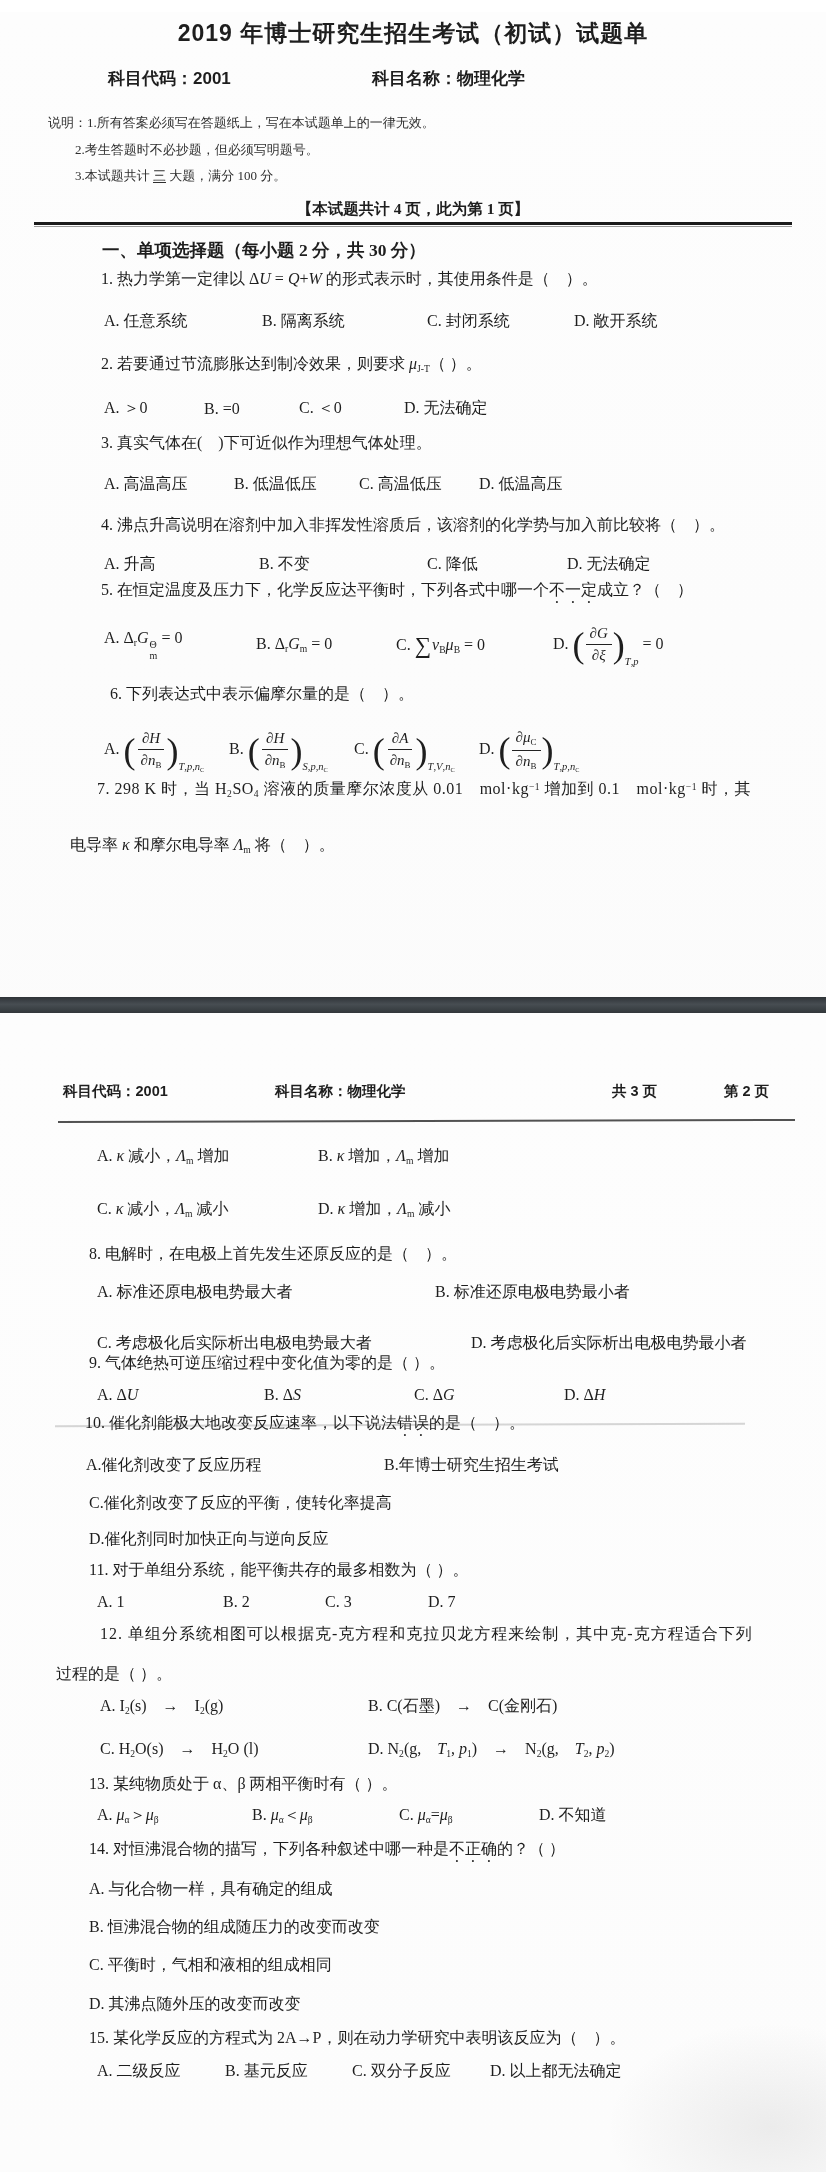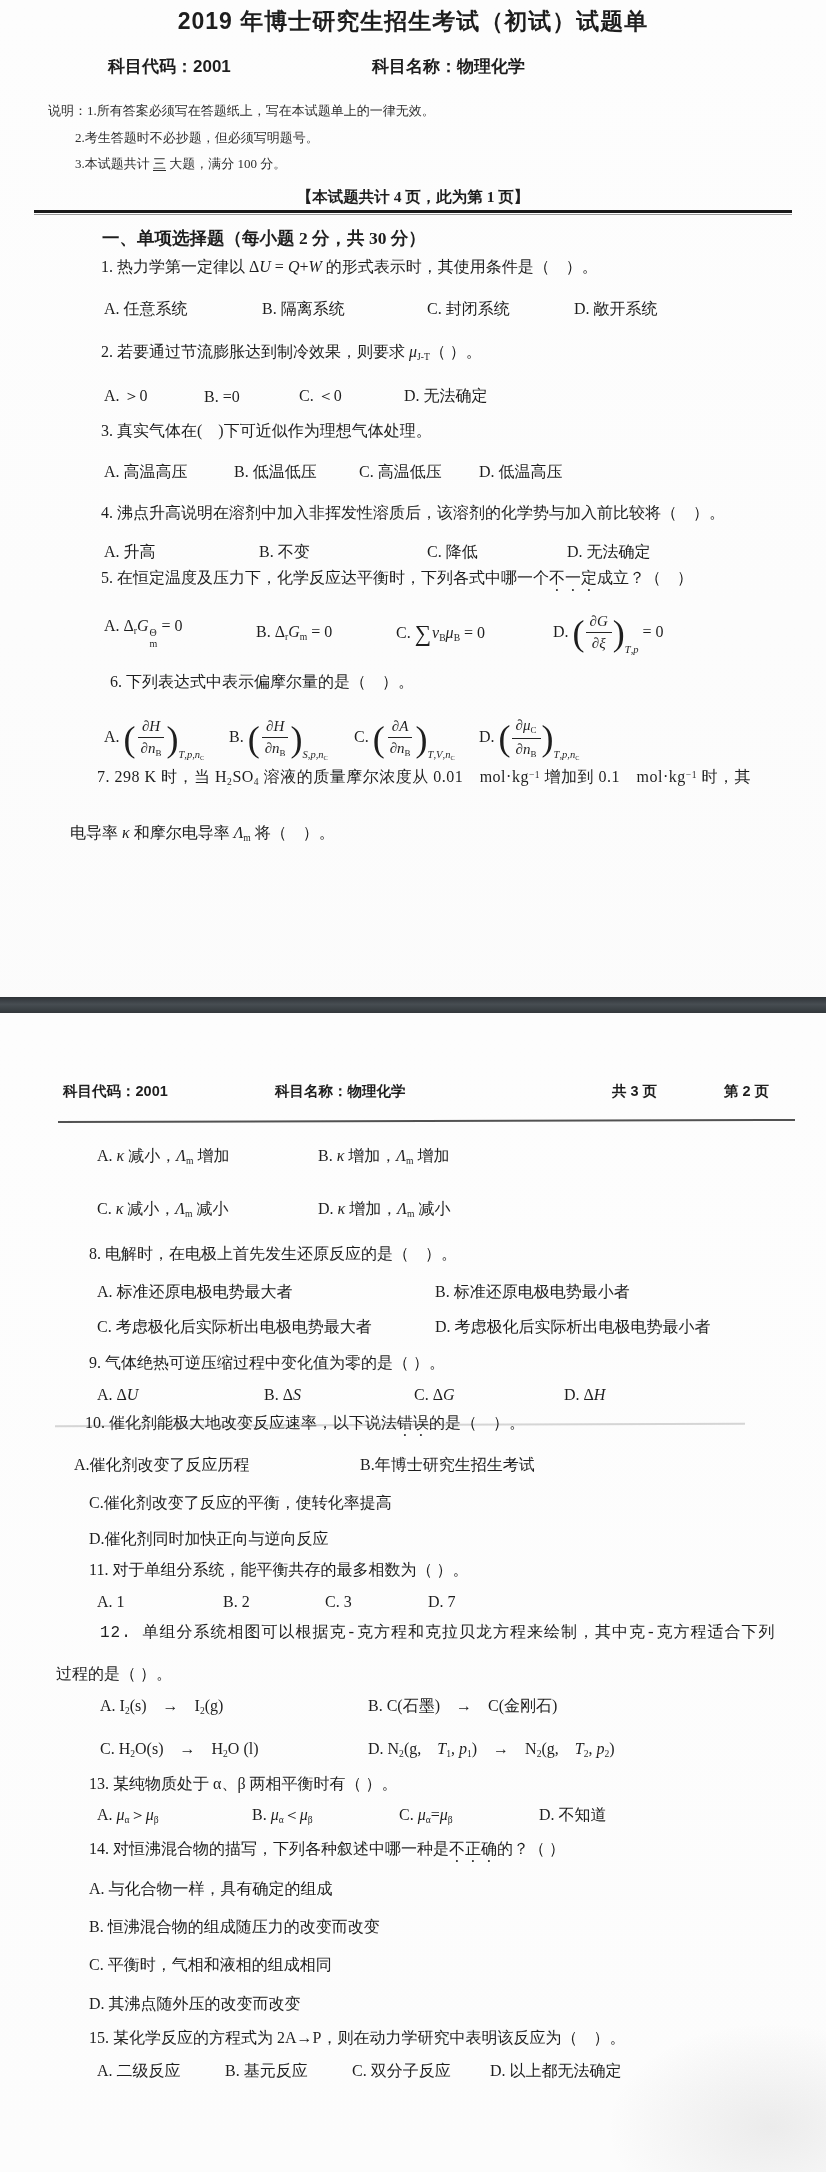--- a/index.html
+++ b/index.html
@@ -2,21 +2,21 @@
 <html><head>
 <meta charset="utf-8">
 <style>
   html,body{margin:0;padding:0;}
   body{
     position:relative;width:826px;height:2172px;background:#ffffff;
     font-family:"Liberation Serif","DejaVu Serif",serif;color:#1d1d1d;
     overflow:hidden;
   }
   .page{position:absolute;left:0;width:826px;background:#fcfcfc;overflow:hidden;}
-  #page1{top:0;height:1246px;background:linear-gradient(180deg,#fdfdfd,#fbfbfb);}
+  #page1{top:12px;height:1246px;background:linear-gradient(180deg,#fdfdfd,#fbfbfb);}
   #page2{top:1013px;height:1159px;background:linear-gradient(180deg,#fdfdfd,#fcfcfc);}
   #separator{position:absolute;top:997px;left:0;width:826px;height:16px;
     background:linear-gradient(180deg,#2e3337,#474d52 45%,#32373b);}
   .hd{font-family:"Liberation Sans","DejaVu Sans",sans-serif;font-weight:bold;}
   .ln{position:absolute;white-space:nowrap;font-size:16px;line-height:1.35;color:#1e1e1e;}
   .opts{position:absolute;display:grid;align-items:center;white-space:nowrap;
     font-size:16px;color:#1e1e1e;}
   .small{font-size:13px;color:#2e2e2e;}
   sub{font-size:0.60em;vertical-align:-0.35em;}
   sup{font-size:0.60em;vertical-align:0.45em;}
@@ -147,51 +147,51 @@
   <div class="opts" style="top:186px;left:97px;grid-template-columns:221px auto;">
     <span>C.  <i>κ</i> 减小，<i>Λ</i><sub>m</sub> 减小</span>
     <span>D.  <i>κ</i> 增加，<i>Λ</i><sub>m</sub> 减小</span>
   </div>
 
   <div class="ln" style="top:230px;left:89px;">8. 电解时，在电极上首先发生还原反应的是（　）。</div>
   <div class="opts" style="top:269px;left:97px;grid-template-columns:338px auto;">
     <span>A. 标准还原电极电势最大者</span>
     <span>B. 标准还原电极电势最小者</span>
   </div>
-  <div class="opts" style="top:304px;left:97px;grid-template-columns:338px auto;">
+  <div class="opts" style="top:320px;left:97px;grid-template-columns:338px auto;gap:36px;">
     <span>C. 考虑极化后实际析出电极电势最大者</span>
     <span>D. 考虑极化后实际析出电极电势最小者</span>
   </div>
 
   <div class="ln" style="top:339px;left:89px;">9. 气体绝热可逆压缩过程中变化值为零的是（ ）。</div>
   <div class="opts" style="top:373px;left:97px;grid-template-columns:167px 150px 150px auto;">
     <span>A.  Δ<i>U</i></span>
     <span>B.  Δ<i>S</i></span>
     <span>C.  Δ<i>G</i></span>
     <span>D.  Δ<i>H</i></span>
   </div>
 
   <div class="artifact" style="top:411px;left:55px;width:690px;height:2px;background:rgba(110,110,110,0.28);transform:rotate(-0.2deg);"></div>
   <div class="ln" style="top:399px;left:85px;">10. 催化剂能极大地改变反应速率，以下说法<em class="dots">错误</em>的是（　）。</div>
-  <div class="opts" style="top:442px;left:74px;grid-template-columns:286px auto;">
+  <div class="opts" style="top:442px;left:86px;grid-template-columns:286px auto;gap:12px;">
     <span>A.催化剂改变了反应历程</span>
     <span>B.年博士研究生招生考试</span>
   </div>
   <div class="ln" style="top:479px;left:89px;">C.催化剂改变了反应的平衡，使转化率提高</div>
   <div class="ln" style="top:515px;left:89px;">D.催化剂同时加快正向与逆向反应</div>
 
   <div class="ln" style="top:546px;left:89px;">11. 对于单组分系统，能平衡共存的最多相数为（ ）。</div>
   <div class="opts" style="top:580px;left:97px;grid-template-columns:126px 102px 103px auto;">
     <span>A. 1</span>
     <span>B. 2</span>
     <span>C. 3</span>
     <span>D. 7</span>
   </div>
 
-  <div class="ln" style="top:610px;left:100px;letter-spacing:1px;font-family:Liberation Mono, monospace;">12. 单组分系统相图可以根据克-克方程和克拉贝龙方程来绘制，其中克-克方程适合下列</div>
+  <div class="ln" style="top:610px;left:100px;letter-spacing:1px;">12. 单组分系统相图可以根据克-克方程和克拉贝龙方程来绘制，其中克-克方程适合下列</div>
   <div class="ln" style="top:650px;left:56px;">过程的是（ ）。</div>
   <div class="opts" style="top:683px;left:100px;grid-template-columns:268px auto;">
     <span>A. I<sub>2</sub>(s)　→　I<sub>2</sub>(g)</span>
     <span>B. C(石墨)　→　C(金刚石)</span>
   </div>
   <div class="opts" style="top:726px;left:100px;grid-template-columns:268px auto;">
     <span>C. H<sub>2</sub>O(s)　→　H<sub>2</sub>O (l)</span>
     <span>D. N<sub>2</sub>(g,　<i>T</i><sub>1</sub>, <i>p</i><sub>1</sub>)　→　N<sub>2</sub>(g,　<i>T</i><sub>2</sub>, <i>p</i><sub>2</sub>)</span>
   </div>
 

